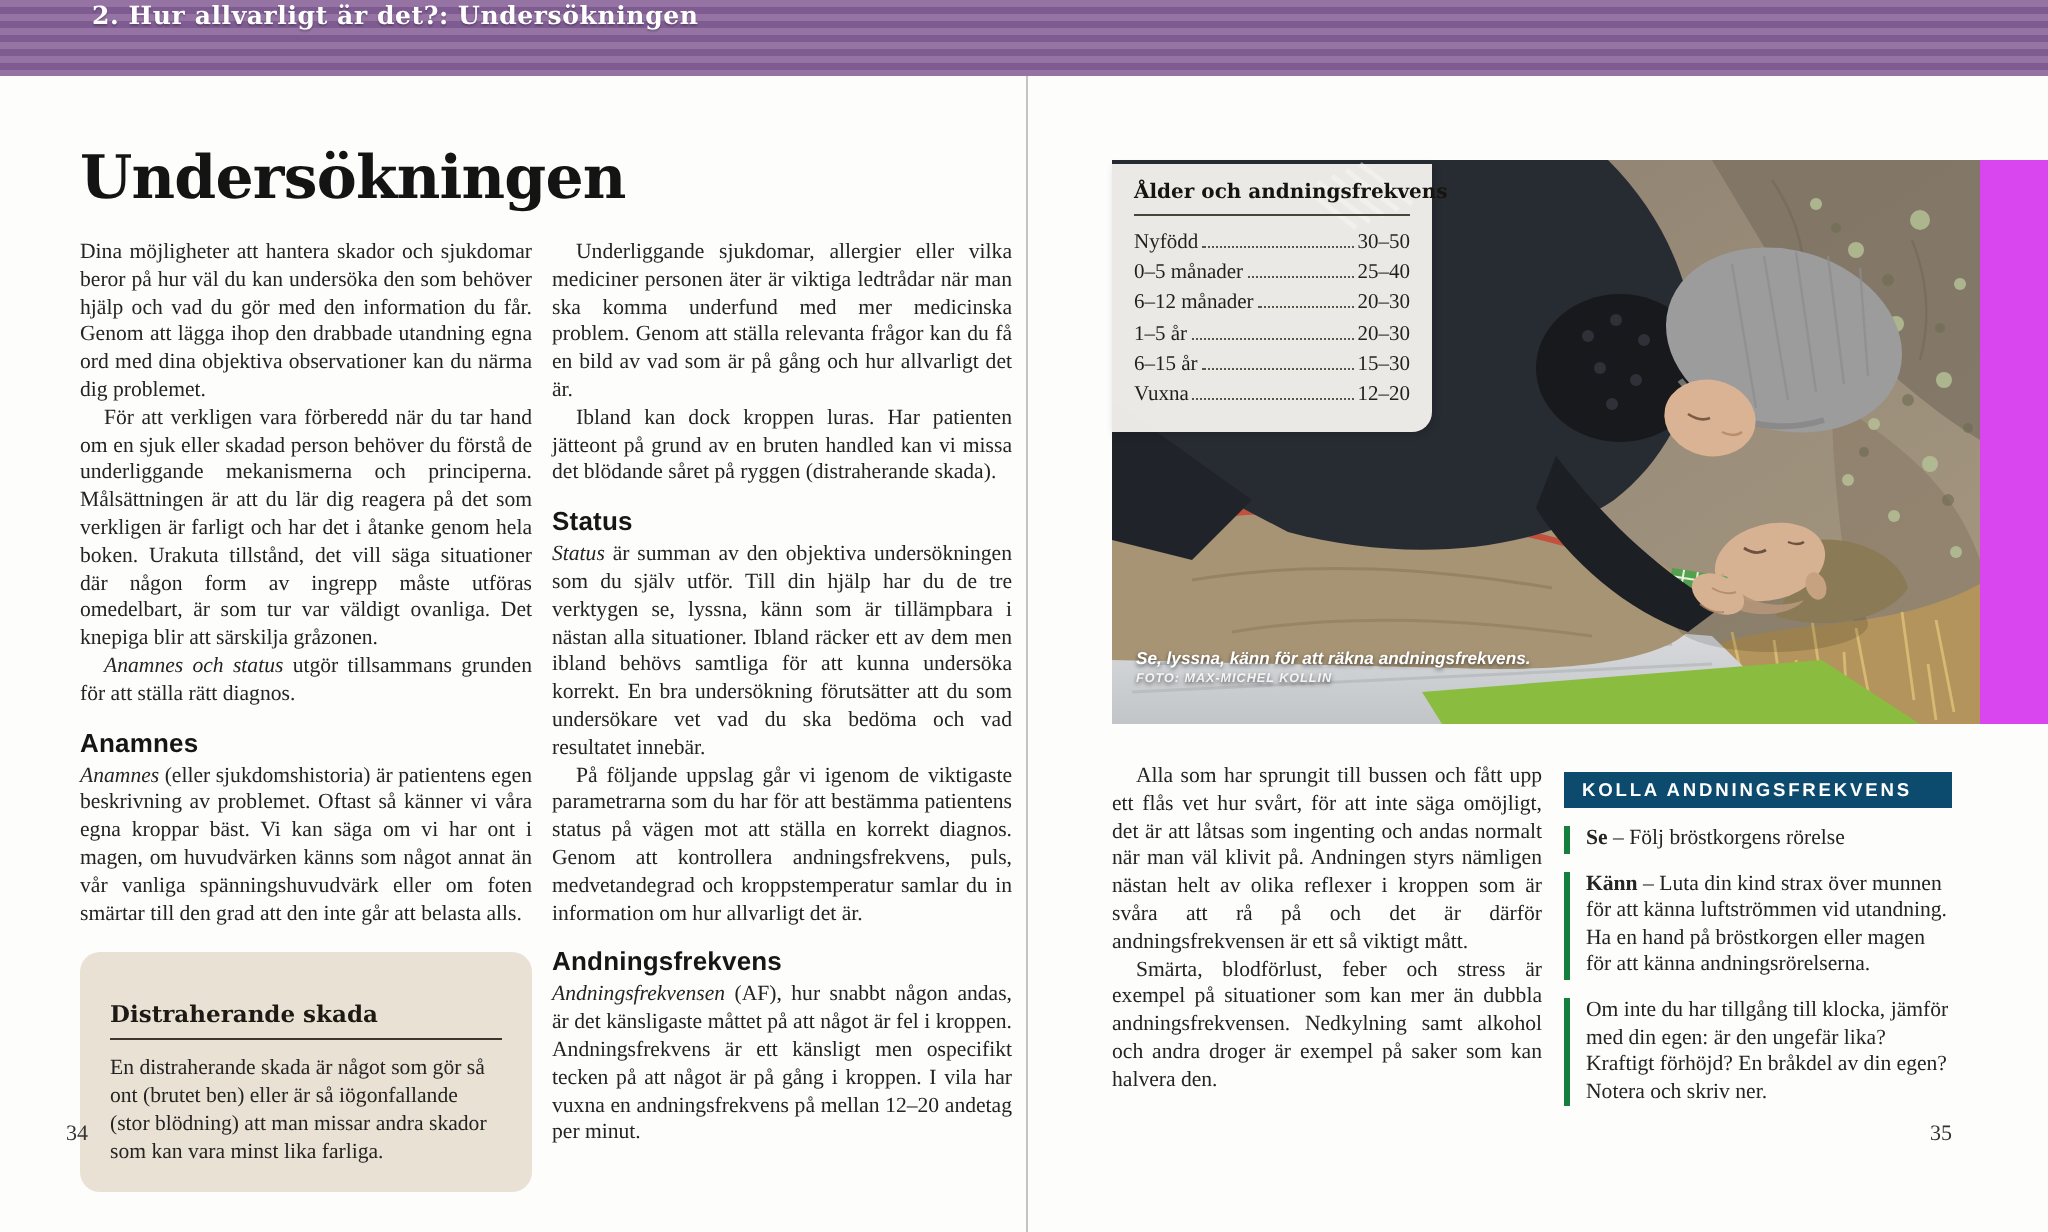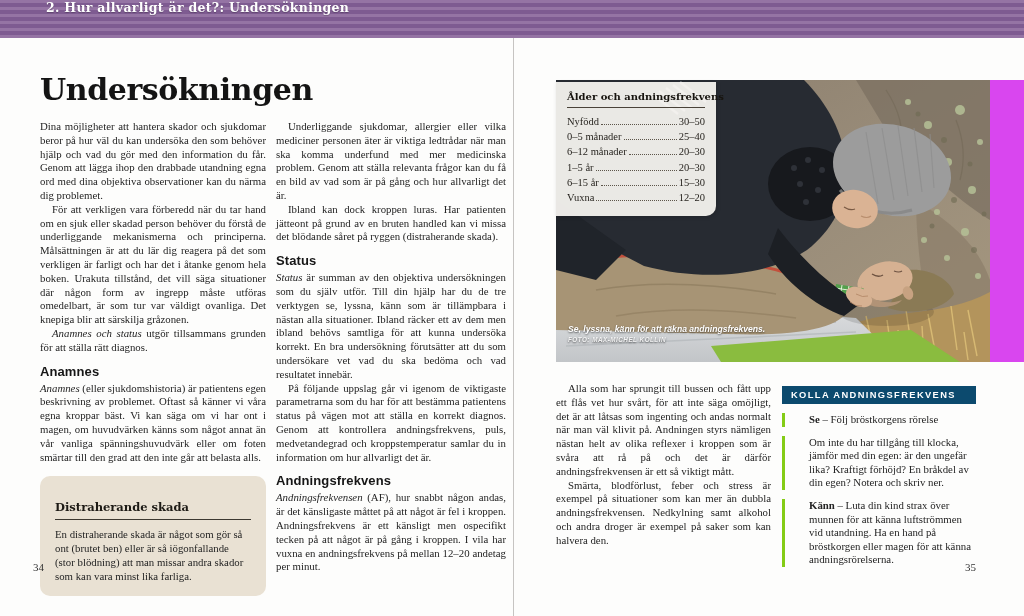--- a/index.html
+++ b/index.html
@@ -81,21 +81,21 @@
   
   #rcol1{left:556px;top:382px;width:215px;}
   
   #sidebar{position:absolute;left:782px;top:386px;width:194px;}
   #sidebar-header{
     background:#0c4a6e;color:#fff;font-family:"Liberation Sans",sans-serif;
     font-weight:bold;font-size:9.3px;letter-spacing:1.4px;
     padding:4px 0 4px 9px;
   }
   .sb-item{
-    border-left:3px solid #84cc16;padding-left:24px;margin-top:9px;
+    border-left:3px solid #15803d;padding-left:8px;margin-top:9px;
     font-size:10.8px;line-height:13.6px;color:#242424;
   }
   .sb-item .lead{font-weight:bold;}
 </style>
 </head>
 <body>
 
 <div id="header-band">
   <span class="crumb">2. Hur allvarligt är det?: Undersökningen</span>
 </div>
@@ -295,20 +295,20 @@
   <p class="ind">Alla som har sprungit till bussen och fått upp ett flås vet hur svårt, för att inte säga omöjligt, det är att låtsas som ingenting och andas normalt när man väl klivit på. Andningen styrs nämligen nästan helt av olika reflexer i kroppen som är svåra att rå på och det är därför andningsfrekvensen är ett så viktigt mått.</p>
   <p class="ind">Smärta, blodförlust, feber och stress är exempel på situationer som kan mer än dubbla andningsfrekvensen. Nedkylning samt alkohol och andra droger är exempel på saker som kan halvera den.</p>
 </div>
 
 <div id="sidebar">
   <div id="sidebar-header">KOLLA ANDNINGSFREKVENS</div>
   <div class="sb-item">
     <span class="lead">Se</span><span> – Följ bröstkorgens rörelse</span>
   </div>
   <div class="sb-item">
+    <span class="lead">Känn</span><span> – Luta din kind strax över munnen för att känna luftströmmen vid utandning. Ha en hand på bröstkorgen eller magen för att känna andningsrörelserna.</span>
+  </div>
+  <div class="sb-item">
     <span class="lead"></span><span>Om inte du har tillgång till klocka, jämför med din egen: är den ungefär lika? Kraftigt förhöjd? En bråkdel av din egen? Notera och skriv ner.</span>
   </div>
-  <div class="sb-item">
-    <span class="lead">Känn</span><span> – Luta din kind strax över munnen för att känna luftströmmen vid utandning. Ha en hand på bröstkorgen eller magen för att känna andningsrörelserna.</span>
-  </div>
 </div>
 
 <div id="pagenum-right" class="pagenum">35</div>
 
 </body></html>

